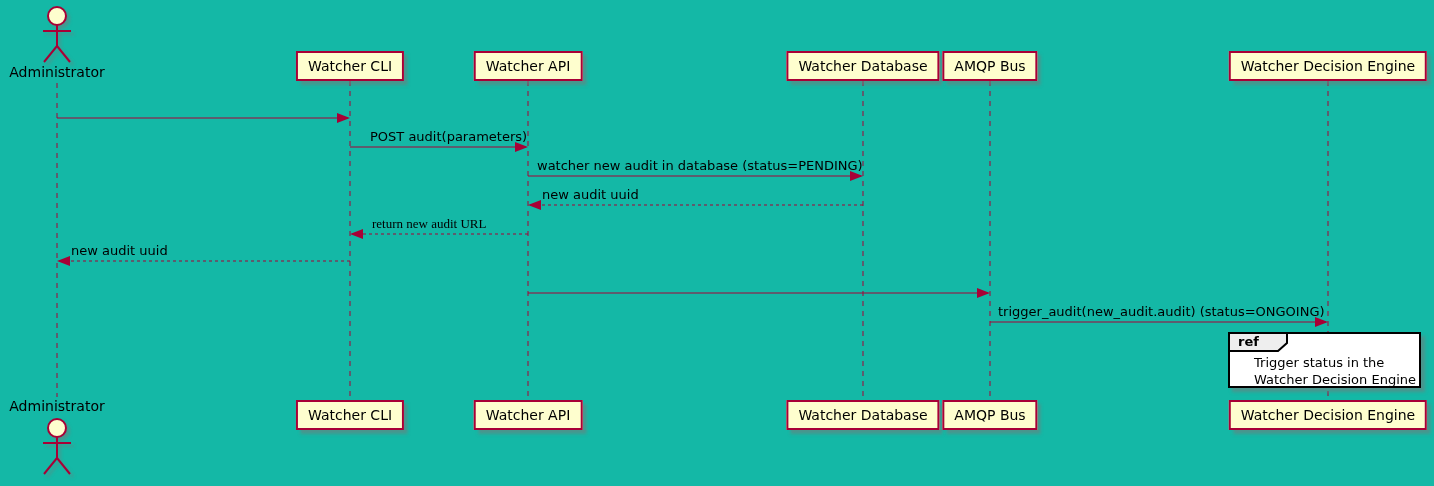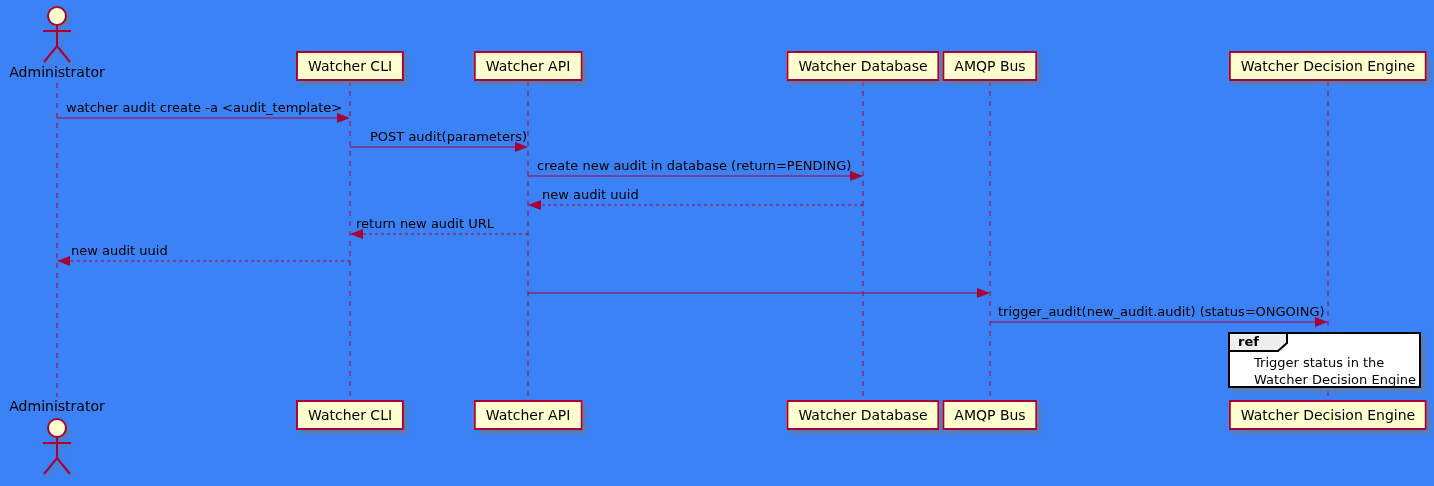--- a/index.html
+++ b/index.html
@@ -1,21 +1,21 @@
 <!DOCTYPE html>
 <html><head>
 <meta charset="utf-8">
 <style>
   * { margin: 0; padding: 0; box-sizing: border-box; }
   body { background: #ffffff; }
   .diagram {
     position: relative;
     width: 1434px;
     height: 486px;
-    background: #3b82f6;
+    background: #14b8a6;
     font-family: "DejaVu Sans", sans-serif;
     overflow: hidden;
   }
   .diagram svg.layer {
     position: absolute;
     left: 0; top: 0;
     z-index: 0;
   }
   .pbox {
     position: absolute;
@@ -138,25 +138,24 @@
   </svg>
 
   <div class="actor-label" style="left:57px; top:64px;">Administrator</div>
 
   <div class="pbox" style="left:350px;  top:51px;">Watcher CLI</div>
   <div class="pbox" style="left:528px;  top:51px;">Watcher API</div>
   <div class="pbox" style="left:863px;  top:51px;">Watcher Database</div>
   <div class="pbox" style="left:990px;  top:51px;">AMQP Bus</div>
   <div class="pbox" style="left:1328px; top:51px;">Watcher Decision Engine</div>
 
-  <div class="msg-label" style="left:66px;  top:100px;">watcher audit create -a &lt;audit_template&gt;</div>
   <div class="msg-label" style="left:358px; top:129px;margin-left:12px;">POST audit(parameters)</div>
-  <div class="msg-label" style="left:537px; top:158px;">create new audit in database (return=PENDING)</div>
+  <div class="msg-label" style="left:537px; top:158px;">watcher new audit in database (status=PENDING)</div>
   <div class="msg-label" style="left:542px; top:187px;">new audit uuid</div>
-  <div class="msg-label" style="left:356px; top:216px;">return new audit URL</div>
+  <div class="msg-label" style="left:372px; top:216px;font-family:Liberation Serif, serif;">return new audit URL</div>
   <div class="msg-label" style="left:71px;  top:243px;">new audit uuid</div>
   <div class="msg-label" style="left:998px; top:304px;">trigger_audit(new_audit.audit) (status=ONGOING)</div>
 
   <div class="ref-box">
     <div class="ref-header">
       <svg width="62" height="20" viewBox="0 0 62 20">
         <polygon points="1,1 59,1 59,11 50,19 1,19" fill="#EEEEEE" stroke="#000000" stroke-width="2"></polygon>
       </svg>
       <div class="ref-keyword">ref</div>
     </div>

